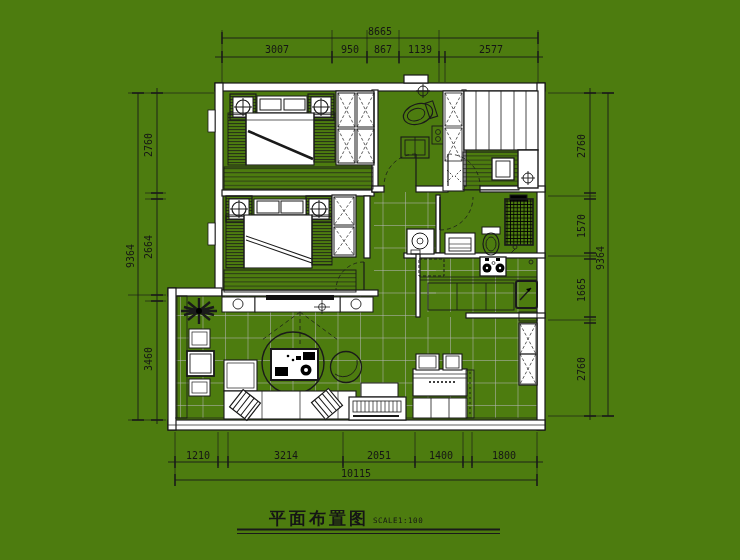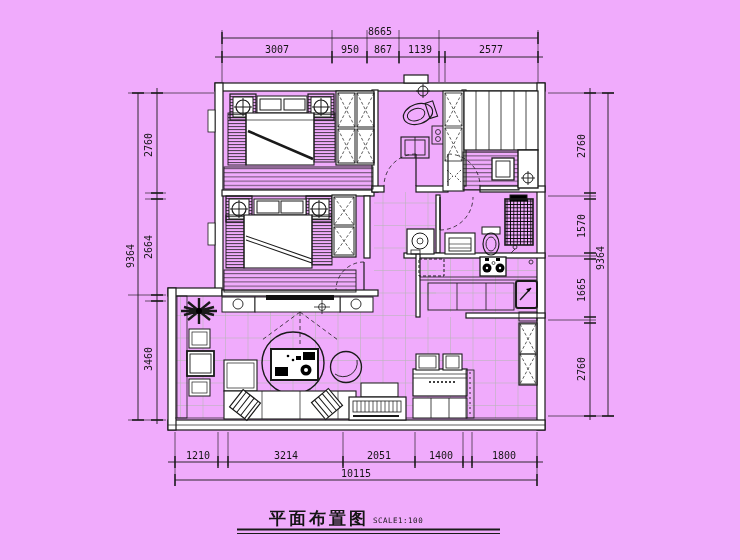--- a/index.html
+++ b/index.html
@@ -1,16 +1,16 @@
 <!DOCTYPE html>
 <html><head>
 <meta charset="utf-8">
 <style>
   html,body{margin:0;padding:0;background:#ffffff;}
-  .canvas{position:relative;width:740px;height:560px;background:#f0abfc;overflow:hidden;
+  .canvas{position:relative;width:740px;height:560px;background:#4d7c0f;overflow:hidden;
           font-family:"DejaVu Sans", sans-serif;}
   svg{position:absolute;left:0;top:0;}
   text{fill:#151515;}
   .dim{font-family:"DejaVu Sans Mono", monospace;font-size:10px;}
   .title-cn{font-family:"DejaVu Sans", sans-serif;font-size:17px;font-weight:bold;letter-spacing:3px;}
   .title-scale{font-family:"DejaVu Sans Mono", monospace;font-size:7.5px;letter-spacing:.5px;}
 </style>
 </head>
 <body>
 

